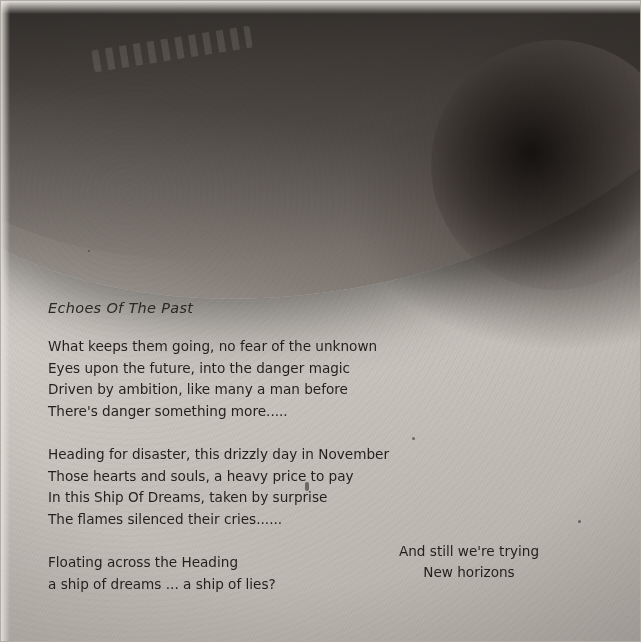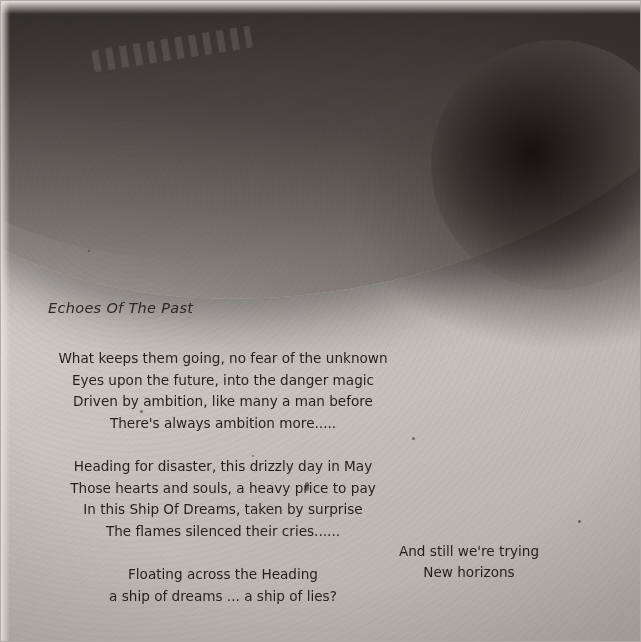--- a/index.html
+++ b/index.html
@@ -103,23 +103,22 @@
     left: 48px;
     top: 300px;
     font-style: italic;
     font-size: 14.5px;
     letter-spacing: 0.3px;
     color: #2a2724;
   }
   .col-left {
     position: absolute;
     left: 48px;
-    top: 348px;
+    top: 336px;
     width: 350px;
-    text-align: center;
   }
   .col-right {
     position: absolute;
     left: 324px;
     top: 541px;
     width: 290px;
     text-align: center;
   }
   .stanza { margin: 0 0 22px 0; }
   .stanza:last-child { margin-bottom: 0; }
@@ -170,24 +169,24 @@
 
   <div class="poem">
 
     <div class="poem-title">Echoes Of The Past</div>
 
     <div class="col-left">
       <div class="stanza">
         <div class="line">What keeps them going, no fear of the unknown</div>
         <div class="line">Eyes upon the future, into the danger magic</div>
         <div class="line">Driven by ambition, like many a man before</div>
-        <div class="line">There's always ambition more.....</div>
-      </div>
-      <div class="stanza">
-        <div class="line">Heading for disaster, this drizzly day in May</div>
+        <div class="line">There's danger something more.....</div>
+      </div>
+      <div class="stanza">
+        <div class="line">Heading for disaster, this drizzly day in November</div>
         <div class="line">Those hearts and souls, a heavy price to pay</div>
         <div class="line">In this Ship Of Dreams, taken by surprise</div>
         <div class="line">The flames silenced their cries......</div>
       </div>
       <div class="stanza">
         <div class="line">Floating across the Heading</div>
         <div class="line">a ship of dreams ... a ship of lies?</div>
       </div>
     </div>
 

